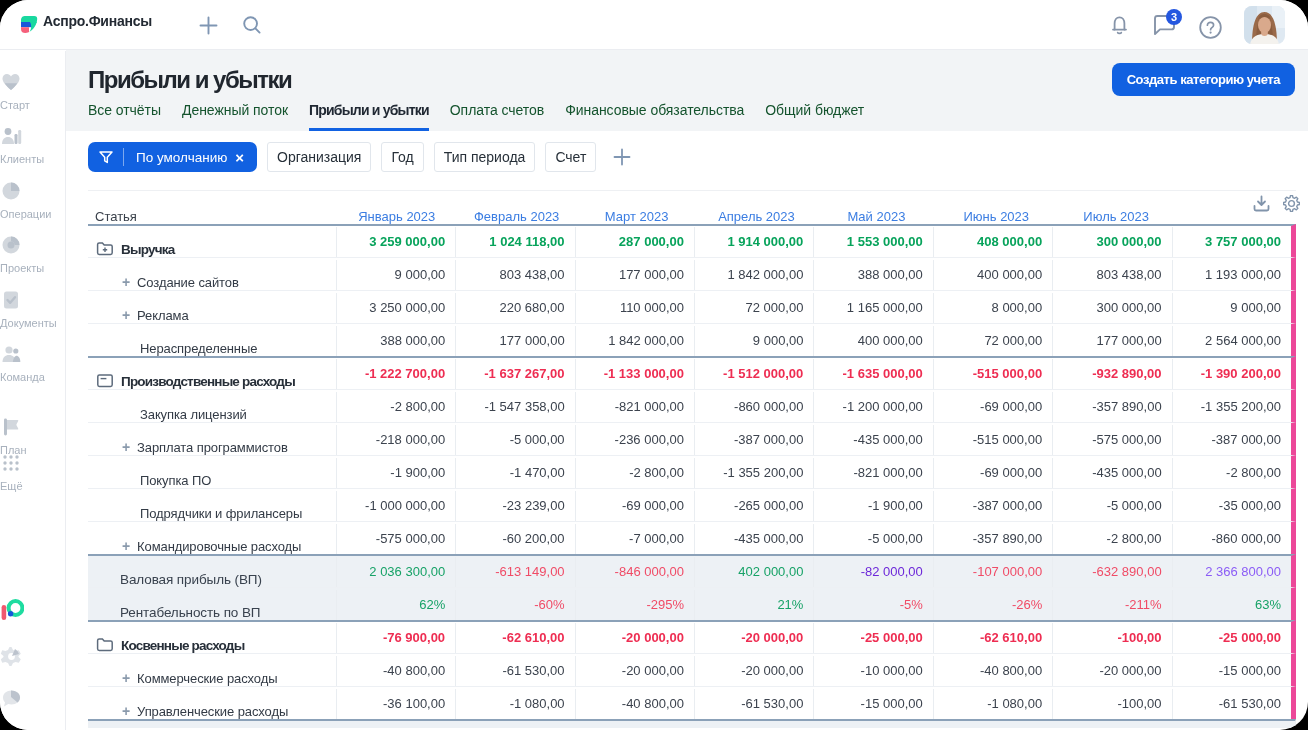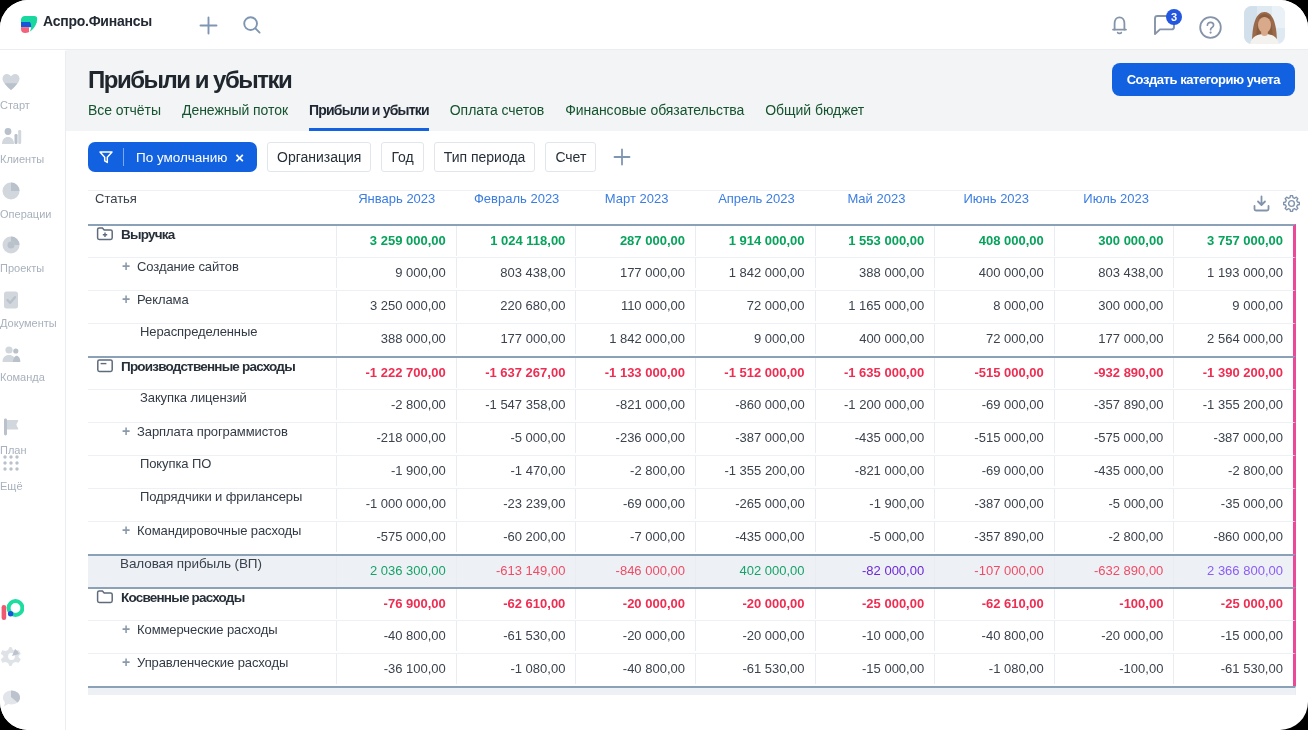--- a/index.html
+++ b/index.html
@@ -22,24 +22,24 @@
 
 .frow{position:absolute;left:88px;top:150px;height:14px;display:flex;gap:10px;align-items:center}
 .fblue{height:30px;width:169px;background:#1161e1;border-radius:7px;display:flex;align-items:center;color:#fff;font-size:13.5px}
 .fblue .sep{width:1px;height:18px;background:rgba(255,255,255,.45);margin-left:10px}
 .fblue .txt{margin-left:12px}
 .fblue .x{margin-left:8px;font-size:15px;font-weight:600}
 .fbtn{height:30px;line-height:28px;padding:0 9px;border:1px solid #e1e6ec;border-radius:3px;background:#fff;font-size:14px;color:#273039;white-space:nowrap}
 
 .tbl{position:absolute;left:88px;top:190px;width:1209px}
 .trow,.row{display:flex;width:1208px}
-.thead{height:34px;border-top:1px solid #eef0f3;align-items:flex-start}
+.thead{height:34px;border-top:1px solid #eef0f3;align-items:flex-end}
 .hc{width:120px;text-align:center;font-size:13px;color:#3b7de2}
 .hlb{width:249px;font-size:13px;color:#3a414b;padding-left:7px}
-.row{height:33px;border-top:1px solid #edf0f4;align-items:flex-start;border-right:3px solid #ec4899}
+.row{height:33px;border-top:1px solid #edf0f4;align-items:flex-end;border-right:5px solid #ec4899}
 .row.thick{border-top:2px solid #8ba1b8}
 .row.grey{background:#edf1f5}
 .c{width:120px;text-align:right;padding-right:10px;font-size:13px;border-left:1px solid #e9edf1;line-height:30px;white-space:nowrap;overflow:visible}
 .lb{width:249px;display:flex;align-items:center;font-size:13px;letter-spacing:-0.1px;color:#333b46;white-space:nowrap}
 .lb.sec{padding-left:8px;font-weight:700;font-size:13.5px;letter-spacing:-0.8px;color:#272f39}
 .lb.sec .ric{margin-right:7px}
 .lb.chp{padding-left:34px}
 .lb.chp .pl{color:#8a9aac;font-size:14px;font-weight:700;margin-right:7px}
 .lb.chn{padding-left:52px}
 .lb.sm{padding-left:32px;color:#39424e;font-size:13.5px}
@@ -360,20 +360,31 @@
         <div class="lb sm">Валовая прибыль (ВП)</div>
         <div class="c" style="color:#17a267;font-weight:400">2 036 300,00</div>
         <div class="c" style="color:#f04b66;font-weight:400">-613 149,00</div>
         <div class="c" style="color:#f04b66;font-weight:400">-846 000,00</div>
         <div class="c" style="color:#17a267;font-weight:400">402 000,00</div>
         <div class="c" style="color:#6d28d9;font-weight:400">-82 000,00</div>
         <div class="c" style="color:#f04b66;font-weight:400">-107 000,00</div>
         <div class="c" style="color:#f04b66;font-weight:400">-632 890,00</div>
         <div class="c" style="color:#8b5cf6;font-weight:400">2 366 800,00</div>
       </div>
+<div class="row grey">
+        <div class="lb sm">Рентабельность по ВП</div>
+        <div class="c" style="color:#17a267;font-weight:400">62%</div>
+        <div class="c" style="color:#f04b66;font-weight:400">-60%</div>
+        <div class="c" style="color:#f04b66;font-weight:400">-295%</div>
+        <div class="c" style="color:#17a267;font-weight:400">21%</div>
+        <div class="c" style="color:#f04b66;font-weight:400">-5%</div>
+        <div class="c" style="color:#f04b66;font-weight:400">-26%</div>
+        <div class="c" style="color:#f04b66;font-weight:400">-211%</div>
+        <div class="c" style="color:#17a267;font-weight:400">63%</div>
+      </div>
 <div class="row thick">
         <div class="lb sec">
           <svg class="ric" width="18" height="16" viewBox="0 0 18 16">
             <path d="M1.6 3.6 Q1.6 2 3.2 2 H6.4 L8.2 4 H14.6 Q16.2 4 16.2 5.6 V11.8 Q16.2 13.4 14.6 13.4 H3.2 Q1.6 13.4 1.6 11.8 Z" fill="none" stroke="#5d6b7c" stroke-width="1.5"></path>
           </svg>
           <span>Косвенные расходы</span>
         </div>
         <div class="c" style="color:#ee2d52;font-weight:700">-76 900,00</div>
         <div class="c" style="color:#ee2d52;font-weight:700">-62 610,00</div>
         <div class="c" style="color:#ee2d52;font-weight:700">-20 000,00</div>

